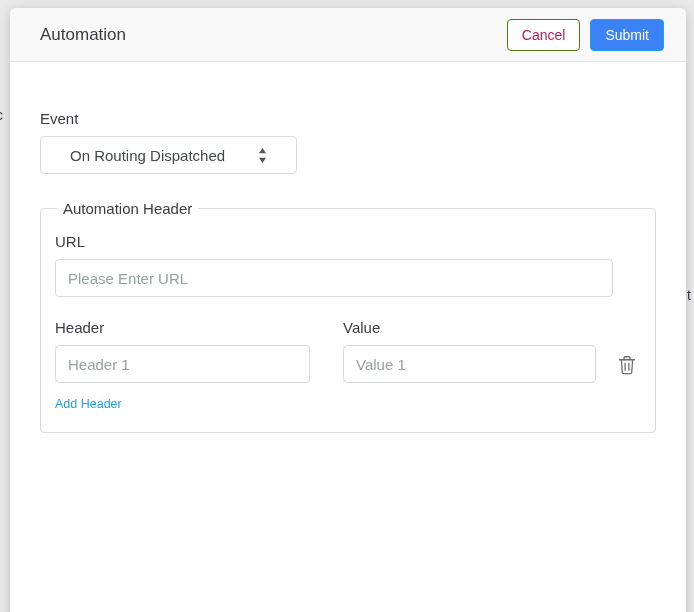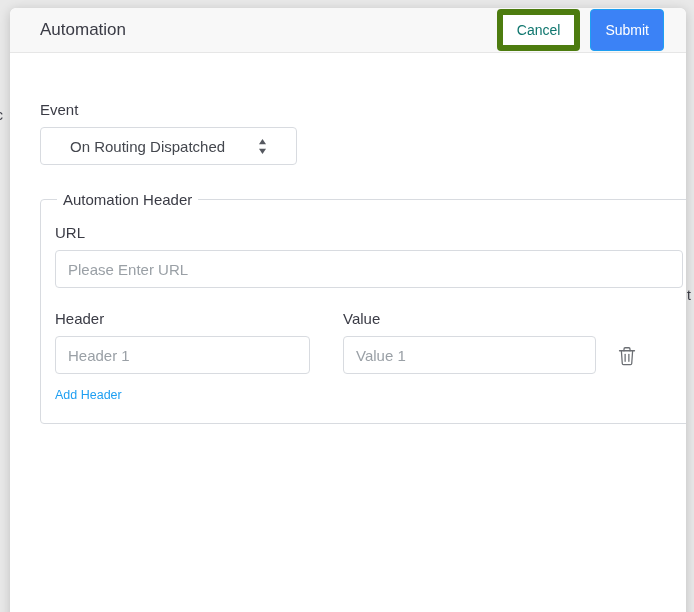--- a/index.html
+++ b/index.html
@@ -23,21 +23,21 @@
     position: absolute;
     top: 8px; left: 10px;
     width: 676px; height: 720px;
     background: #ffffff;
     border-radius: 6px;
     box-shadow: 0 2px 12px rgba(0,0,0,0.18);
     z-index: 1;
     overflow: hidden;
   }
   .modal-header {
-    height: 45px;
+    height: 54px;
     background: #f8f8f8;
     border-bottom: 1px solid #e6e6e6;
     border-radius: 6px 6px 0 0;
     display: flex;
     align-items: center;
     justify-content: space-between;
     padding: 0 22px 0 30px;
   }
   .modal-title {
     font-size: 17px;
@@ -48,22 +48,22 @@
   .btn {
     font-family: inherit;
     font-size: 14px;
     border-radius: 4px;
     padding: 8px 14px;
     cursor: pointer;
     line-height: 1;
   }
   .btn-cancel {
     background: #ffffff;
-    border: 6px solid #4d7c0f;
-    color: #0f766e;
+    border: 1px solid #4d7c0f;
+    color: #be185d;
     margin-left: 8px;
   }
   .btn-submit {
     background: #3b82f6;
     border: 1px solid #1e9ff2;
     color: #ffffff;
   }
 
   .modal-body { padding: 26px 30px 30px 30px; }
 
@@ -110,21 +110,21 @@
     border-radius: 4px;
     padding: 16px 14px 20px 14px;
     margin-top: 26px;
   }
   fieldset.detail legend {
     font-size: 15px;
     color: #3a3b45;
     padding: 0 6px;
     margin-left: 2px;
   }
-  .url-input { width: 628px; }
+  .url-input { width: 558px; }
 
   .kv-row {
     display: flex;
     align-items: flex-end;
     margin-top: 22px;
   }
   .kv-col-header { width: 255px; margin-right: 33px; }
   .kv-col-value  { width: 253px; }
   .kv-col .text-input { width: 100%; }
   .trash-btn {

